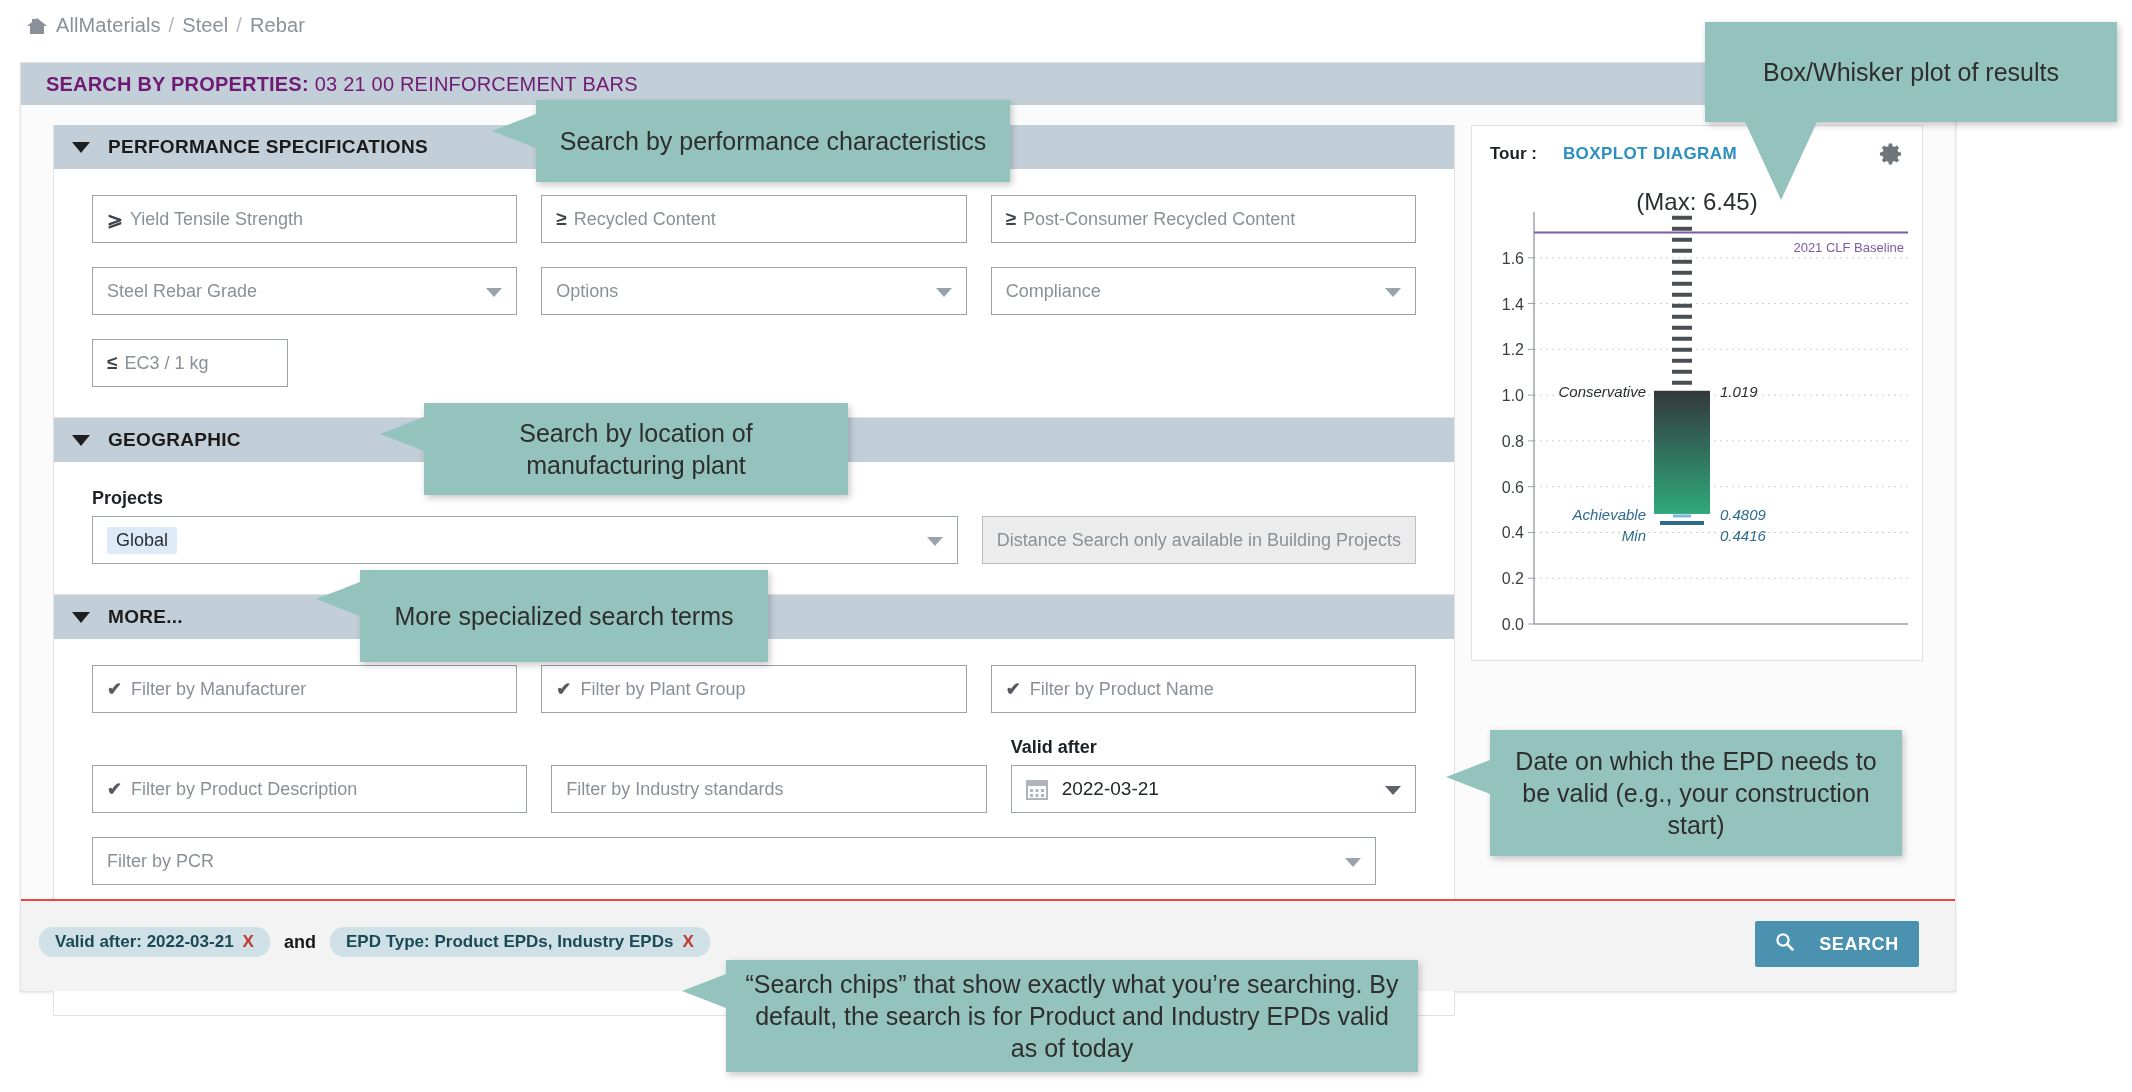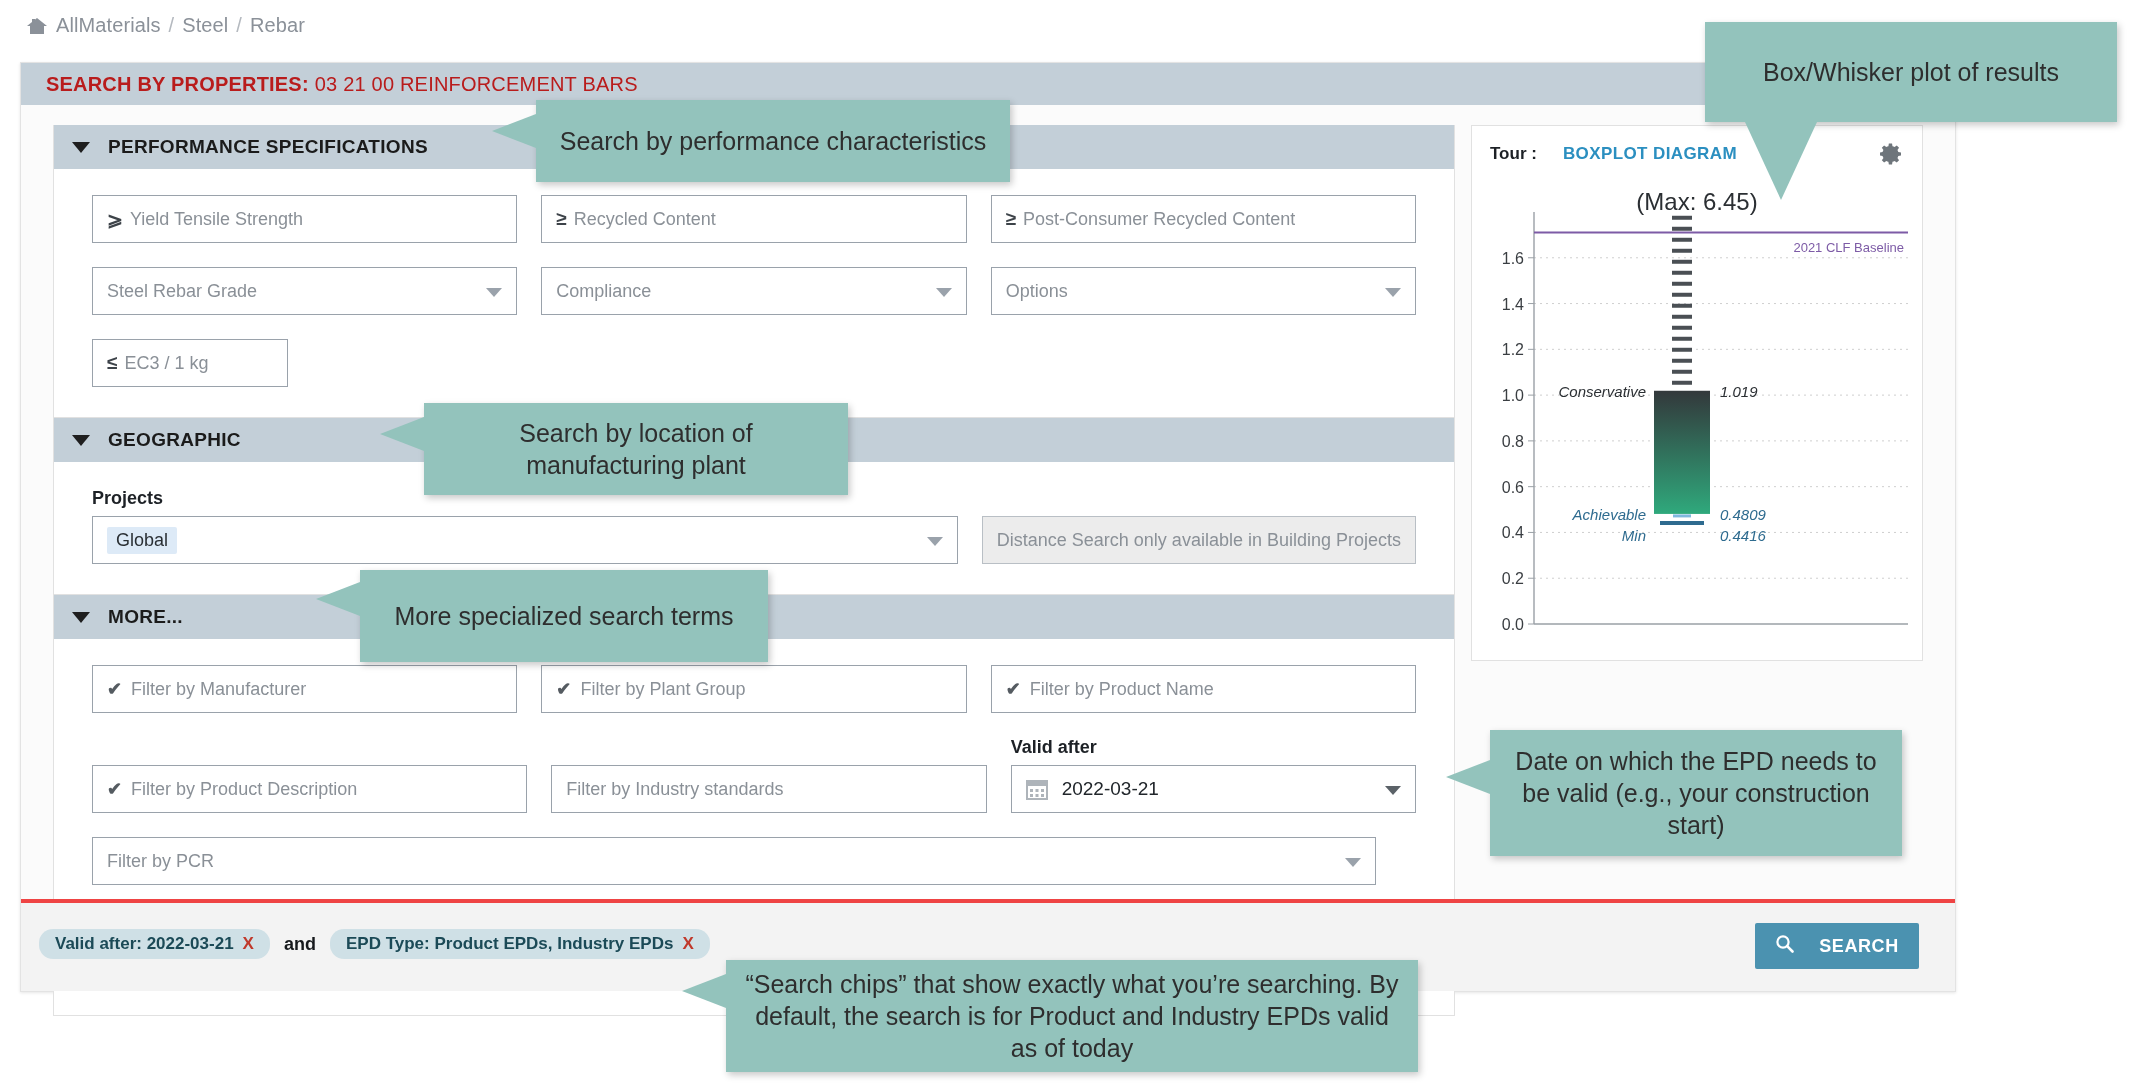--- a/index.html
+++ b/index.html
@@ -24,21 +24,21 @@
   
   .panel {
     position: absolute; left: 20px; top: 62px;
     width: 1936px; height: 930px;
     background: #fbfbfb;
     border: 1px solid #e3e3e3;
     box-shadow: 0 1px 3px rgba(0,0,0,.10);
   }
   .panel-title {
     position: absolute; left: 0; top: 0; width: 100%; height: 42px;
-    background: #c3cfd8; color: #b91c1c;
+    background: #c3cfd8; color: #701a75;
     font-size: 20px; font-weight: bold; letter-spacing: .2px;
     display: flex; align-items: center; padding-left: 25px;
   }
   .panel-title .sub { font-weight: normal; margin-left: 6px; }
 
   .panel-body { position: absolute; left: 0; top: 42px; width: 100%; bottom: 0; }
 
   
   .form-col {
     position: absolute; left: 32px; top: 20px;
@@ -115,21 +115,21 @@
   .chart-area { position: relative; height: 478px; }
 
   .chart-maxlabel {
     position: absolute; left:0; top: 6px; width:100%; text-align:center;
     font-size: 24px; color:#2b2f33;
   }
 
   
   .footer {
     position: absolute; left: 0; bottom: 0; width: 100%; height: 92px;
-    background: #f3f3f3; border-top: 4px solid #ef4444;
+    background: #f3f3f3; border-top: 2px solid #ef4444;
   }
   .searchchips { position:absolute; left: 18px; top: 26px; display:flex; align-items:center; gap: 14px; }
   .schip {
     background:#cfe0e6; color:#1b4a57; font-size:17px; font-weight:bold;
     border-radius: 14px; height: 30px; padding: 0 16px;
     display:flex; align-items:center; gap: 9px;
   }
   .schip .xx { color:#c0392b; font-weight:bold; font-size:17px; }
   .andword { font-size:18px; font-weight:bold; color:#16191c; }
   .searchbtn {
@@ -200,25 +200,25 @@
                 <span class="pfx">≥</span>
                 <span class="ph">Post-Consumer Recycled Content</span>
               </div>
             </div>
             <div class="row">
               <div class="field">
                 <span class="ph">Steel Rebar Grade</span>
                 <span class="dd"></span>
               </div>
               <div class="field">
+                <span class="ph">Options</span>
+                <span class="dd"></span>
+              </div>
+              <div class="field">
                 <span class="ph">Compliance</span>
-                <span class="dd"></span>
-              </div>
-              <div class="field">
-                <span class="ph">Options</span>
                 <span class="dd"></span>
               </div>
             </div>
             <div class="row">
               <div class="field narrow">
                 <span class="pfx">≤</span>
                 <span class="ph">EC3 / 1 kg</span>
               </div>
               <div style="flex:1 1 0"></div>
               <div style="flex:1 1 0"></div>

